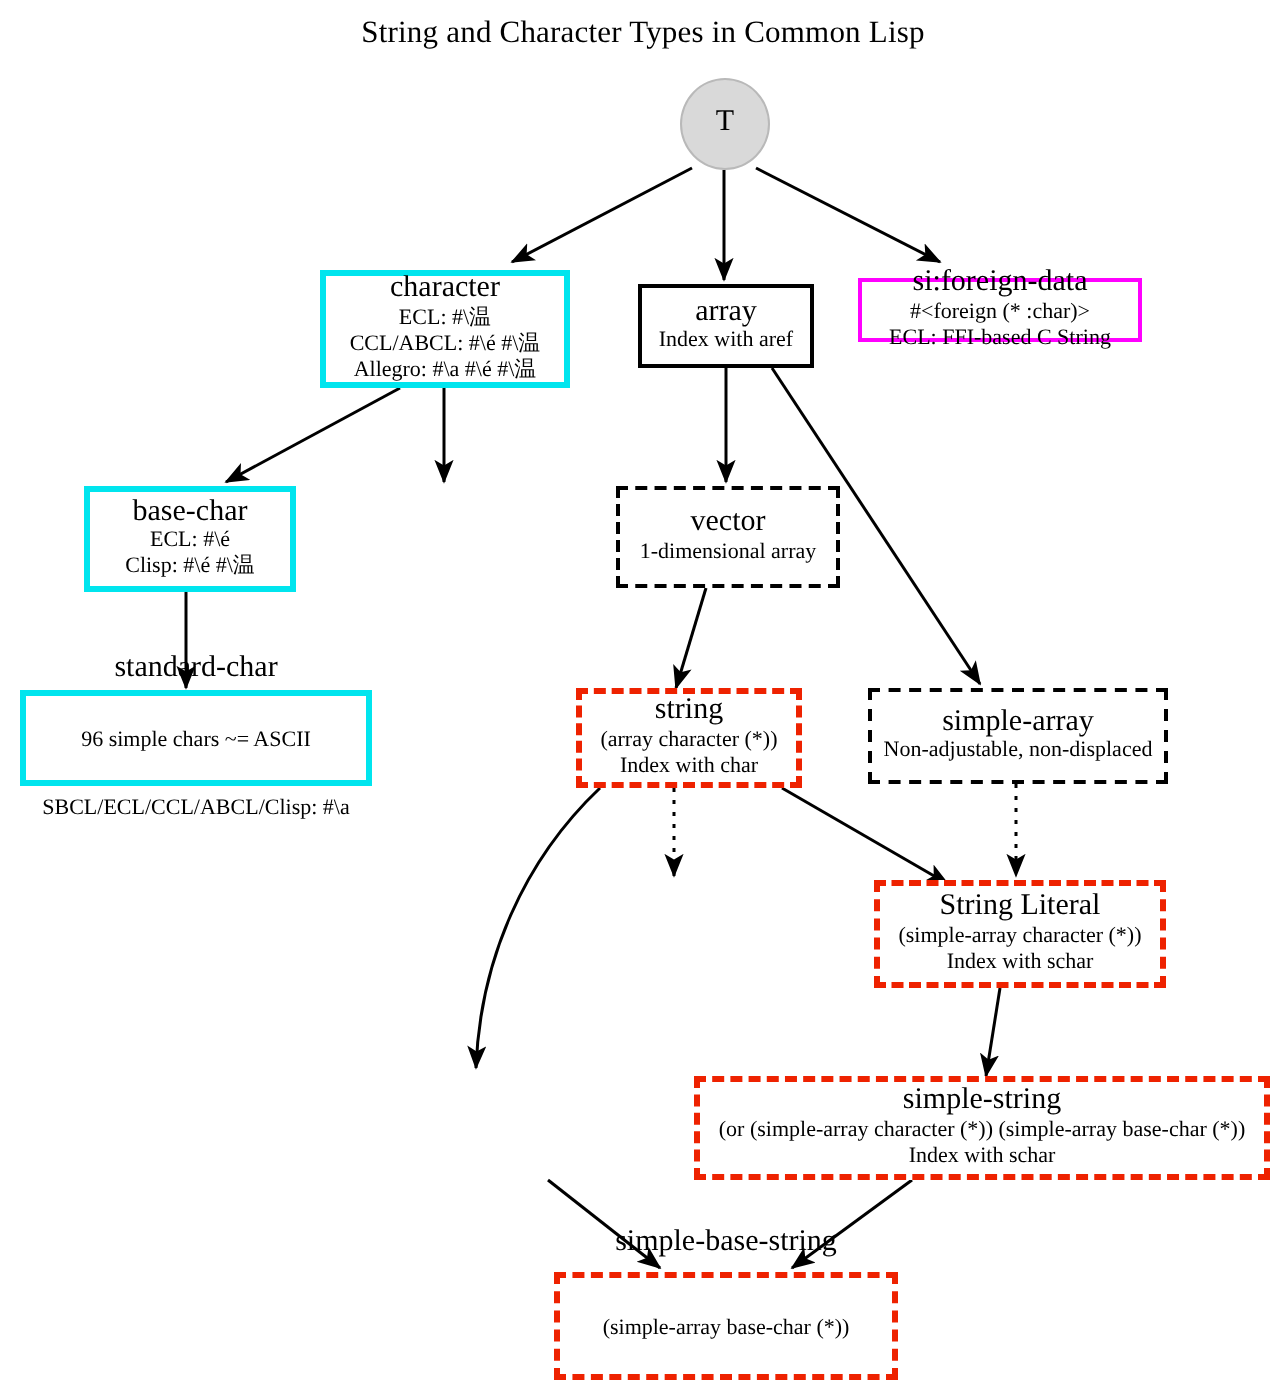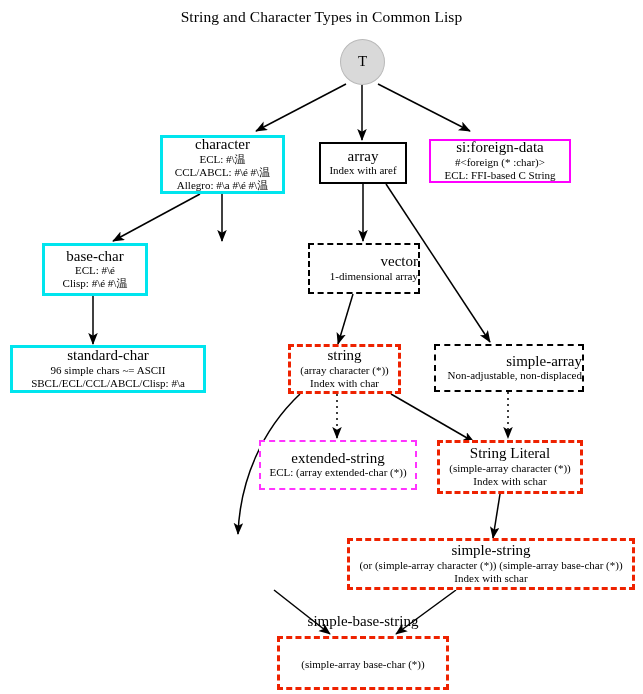--- a/index.html
+++ b/index.html
@@ -78,59 +78,55 @@
     <div class="n-sub">ECL: #\温</div>
     <div class="n-sub">CCL/ABCL: #\é #\温</div>
     <div class="n-sub">Allegro: #\a #\é #\温</div>
   </div>
 
   <div class="node b-black" style="left:319px;top:142px;width:88px;height:42px;">
     <div class="n-title">array</div>
     <div class="n-sub">Index with aref</div>
   </div>
 
-  <div class="node b-magenta" style="left:429px;top:139px;width:142px;height:44px;">
+  <div class="node b-magenta" style="left:429px;top:139px;width:142px;height:32px;">
     <div class="n-title">si:foreign-data</div>
     <div class="n-sub">#&lt;foreign (* :char)&gt;</div>
     <div class="n-sub">ECL: FFI-based C String</div>
   </div>
 
   <div class="node b-cyan" style="left:42px;top:243px;width:106px;height:53px;">
     <div class="n-title">base-char</div>
     <div class="n-sub">ECL: #\é</div>
     <div class="n-sub">Clisp: #\é #\温</div>
   </div>
 
 
-  <div class="node b-black-dash" style="left:308px;top:243px;width:112px;height:51px;align-items:flex-end;">
+  <div class="node b-black-dash" style="left:308px;top:243px;width:112px;height:51px;">
     <div class="n-title">vector</div>
     <div class="n-sub">1-dimensional array</div>
   </div>
 
-  <div class="node b-cyan" style="left:10px;top:345px;width:196px;height:48px;">
+  <div class="node b-cyan" style="left:10px;top:345px;width:176px;height:48px;gap:21px;">
     <div class="n-title">standard-char</div>
     <div class="n-sub">96 simple chars ~= ASCII</div>
     <div class="n-sub">SBCL/ECL/CCL/ABCL/Clisp: #\a</div>
   </div>
 
   <div class="node b-red-dash" style="left:288px;top:344px;width:113px;height:50px;">
     <div class="n-title">string</div>
     <div class="n-sub">(array character (*))</div>
     <div class="n-sub">Index with char</div>
   </div>
 
-  <div class="node b-black-dash" style="left:434px;top:344px;width:150px;height:48px;align-items:flex-end;">
+  <div class="node b-black-dash" style="left:434px;top:344px;width:150px;height:48px;">
     <div class="n-title">simple-array</div>
     <div class="n-sub">Non-adjustable, non-displaced</div>
   </div>
 
-  <div class="node b-magenta-dash" style="left:259px;top:440px;width:158px;height:50px;">
-    <div class="n-title">extended-string</div>
-    <div class="n-sub">ECL: (array extended-char (*))</div>
-  </div>
 
   <div class="node b-red-dash" style="left:437px;top:440px;width:146px;height:54px;">
     <div class="n-title">String Literal</div>
     <div class="n-sub">(simple-array character (*))</div>
     <div class="n-sub">Index with schar</div>
   </div>
 
 
   <div class="node b-red-dash" style="left:347px;top:538px;width:288px;height:52px;">
     <div class="n-title">simple-string</div>

